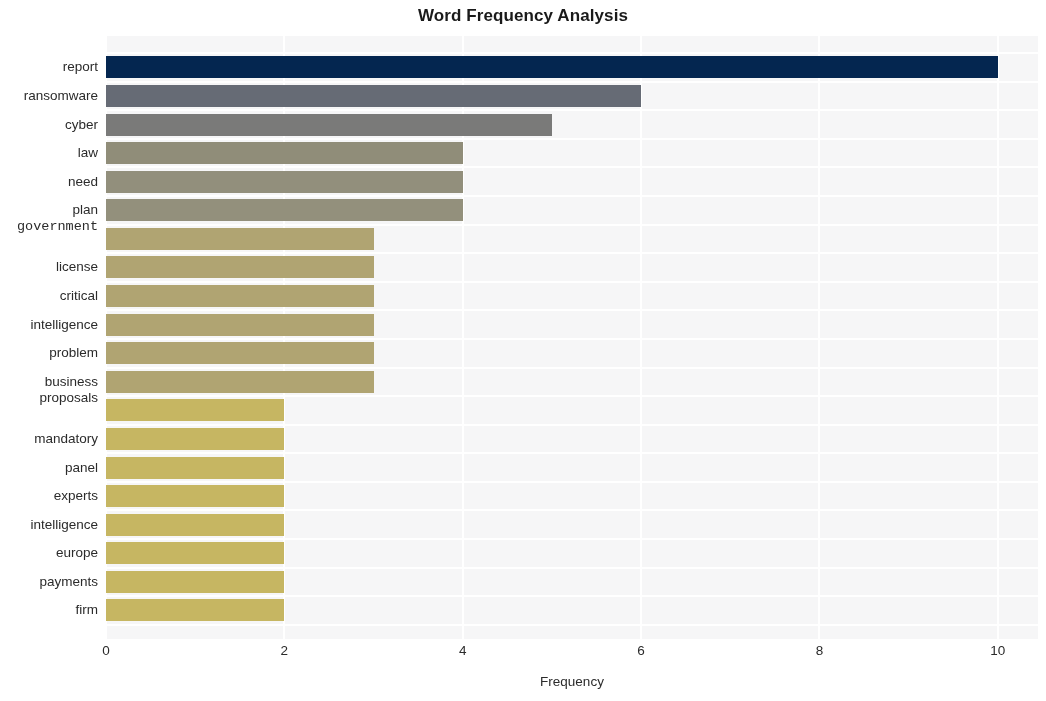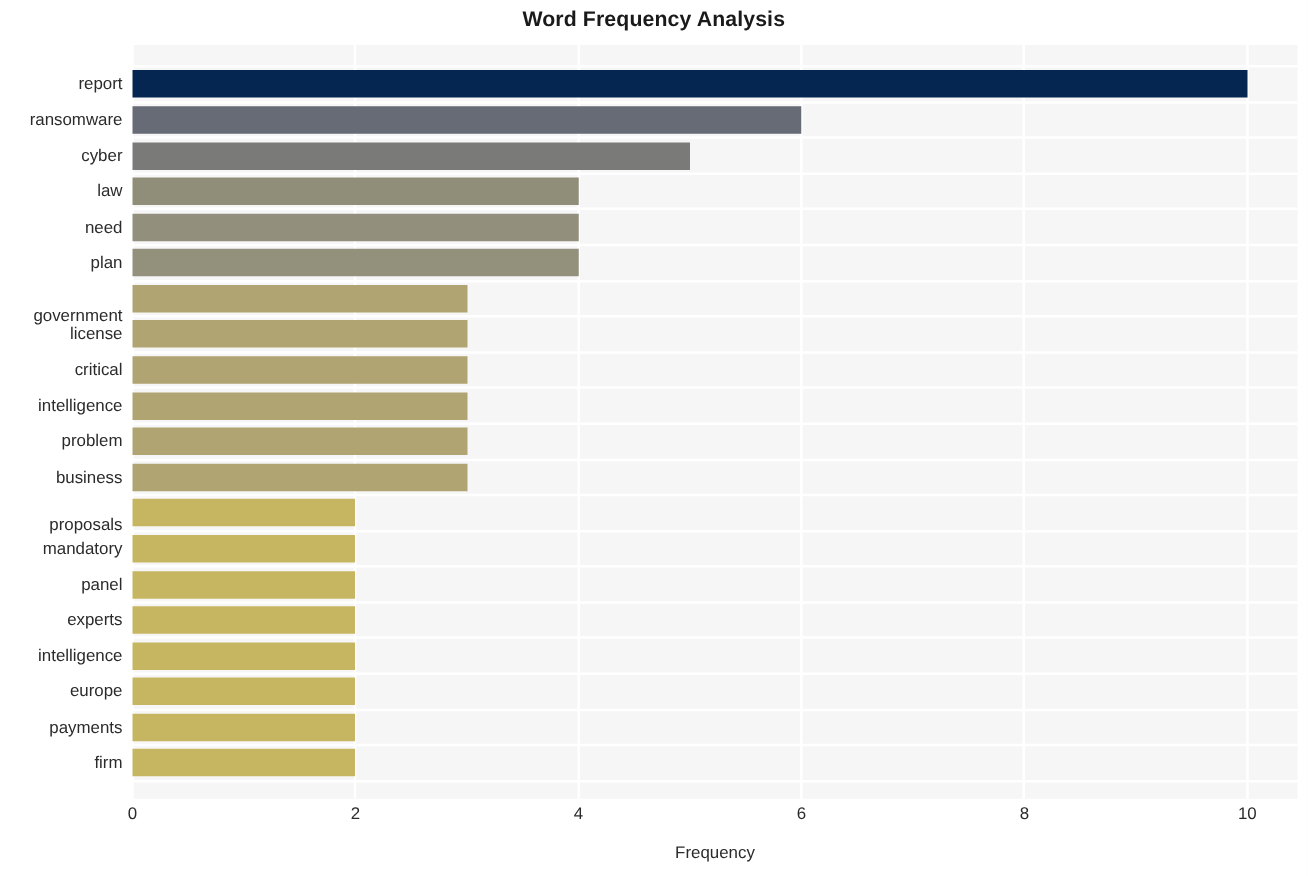--- a/index.html
+++ b/index.html
@@ -179,27 +179,27 @@
       </div>
   </div>
 
   <div id="y-axis">
       <div class="y-tick-label" style="top: 24.436px;">report</div>
       <div class="y-tick-label" style="top: 53.0142px;">ransomware</div>
       <div class="y-tick-label" style="top: 81.5924px;">cyber</div>
       <div class="y-tick-label" style="top: 110.171px;">law</div>
       <div class="y-tick-label" style="top: 138.749px;">need</div>
       <div class="y-tick-label" style="top: 167.327px;">plan</div>
-      <div class="y-tick-label" style="top: 210px;">government</div>
+      <div class="y-tick-label" style="top: 184px; font-family: Liberation Mono, monospace;">government</div>
       <div class="y-tick-label" style="top: 224.483px;">license</div>
       <div class="y-tick-label" style="top: 253.062px;">critical</div>
       <div class="y-tick-label" style="top: 281.64px;">intelligence</div>
       <div class="y-tick-label" style="top: 310.218px;">problem</div>
       <div class="y-tick-label" style="top: 338.796px;">business</div>
-      <div class="y-tick-label" style="top: 377px;">proposals</div>
+      <div class="y-tick-label" style="top: 355px;">proposals</div>
       <div class="y-tick-label" style="top: 395.953px;">mandatory</div>
       <div class="y-tick-label" style="top: 424.531px;">panel</div>
       <div class="y-tick-label" style="top: 453.109px; margin-left: 18px;">experts</div>
       <div class="y-tick-label" style="top: 481.687px;">intelligence</div>
       <div class="y-tick-label" style="top: 510.265px;">europe</div>
       <div class="y-tick-label" style="top: 538.844px;">payments</div>
       <div class="y-tick-label" style="top: 567.422px; padding-left: 48px;">firm</div>
     </div>
 
   <div id="x-axis">

